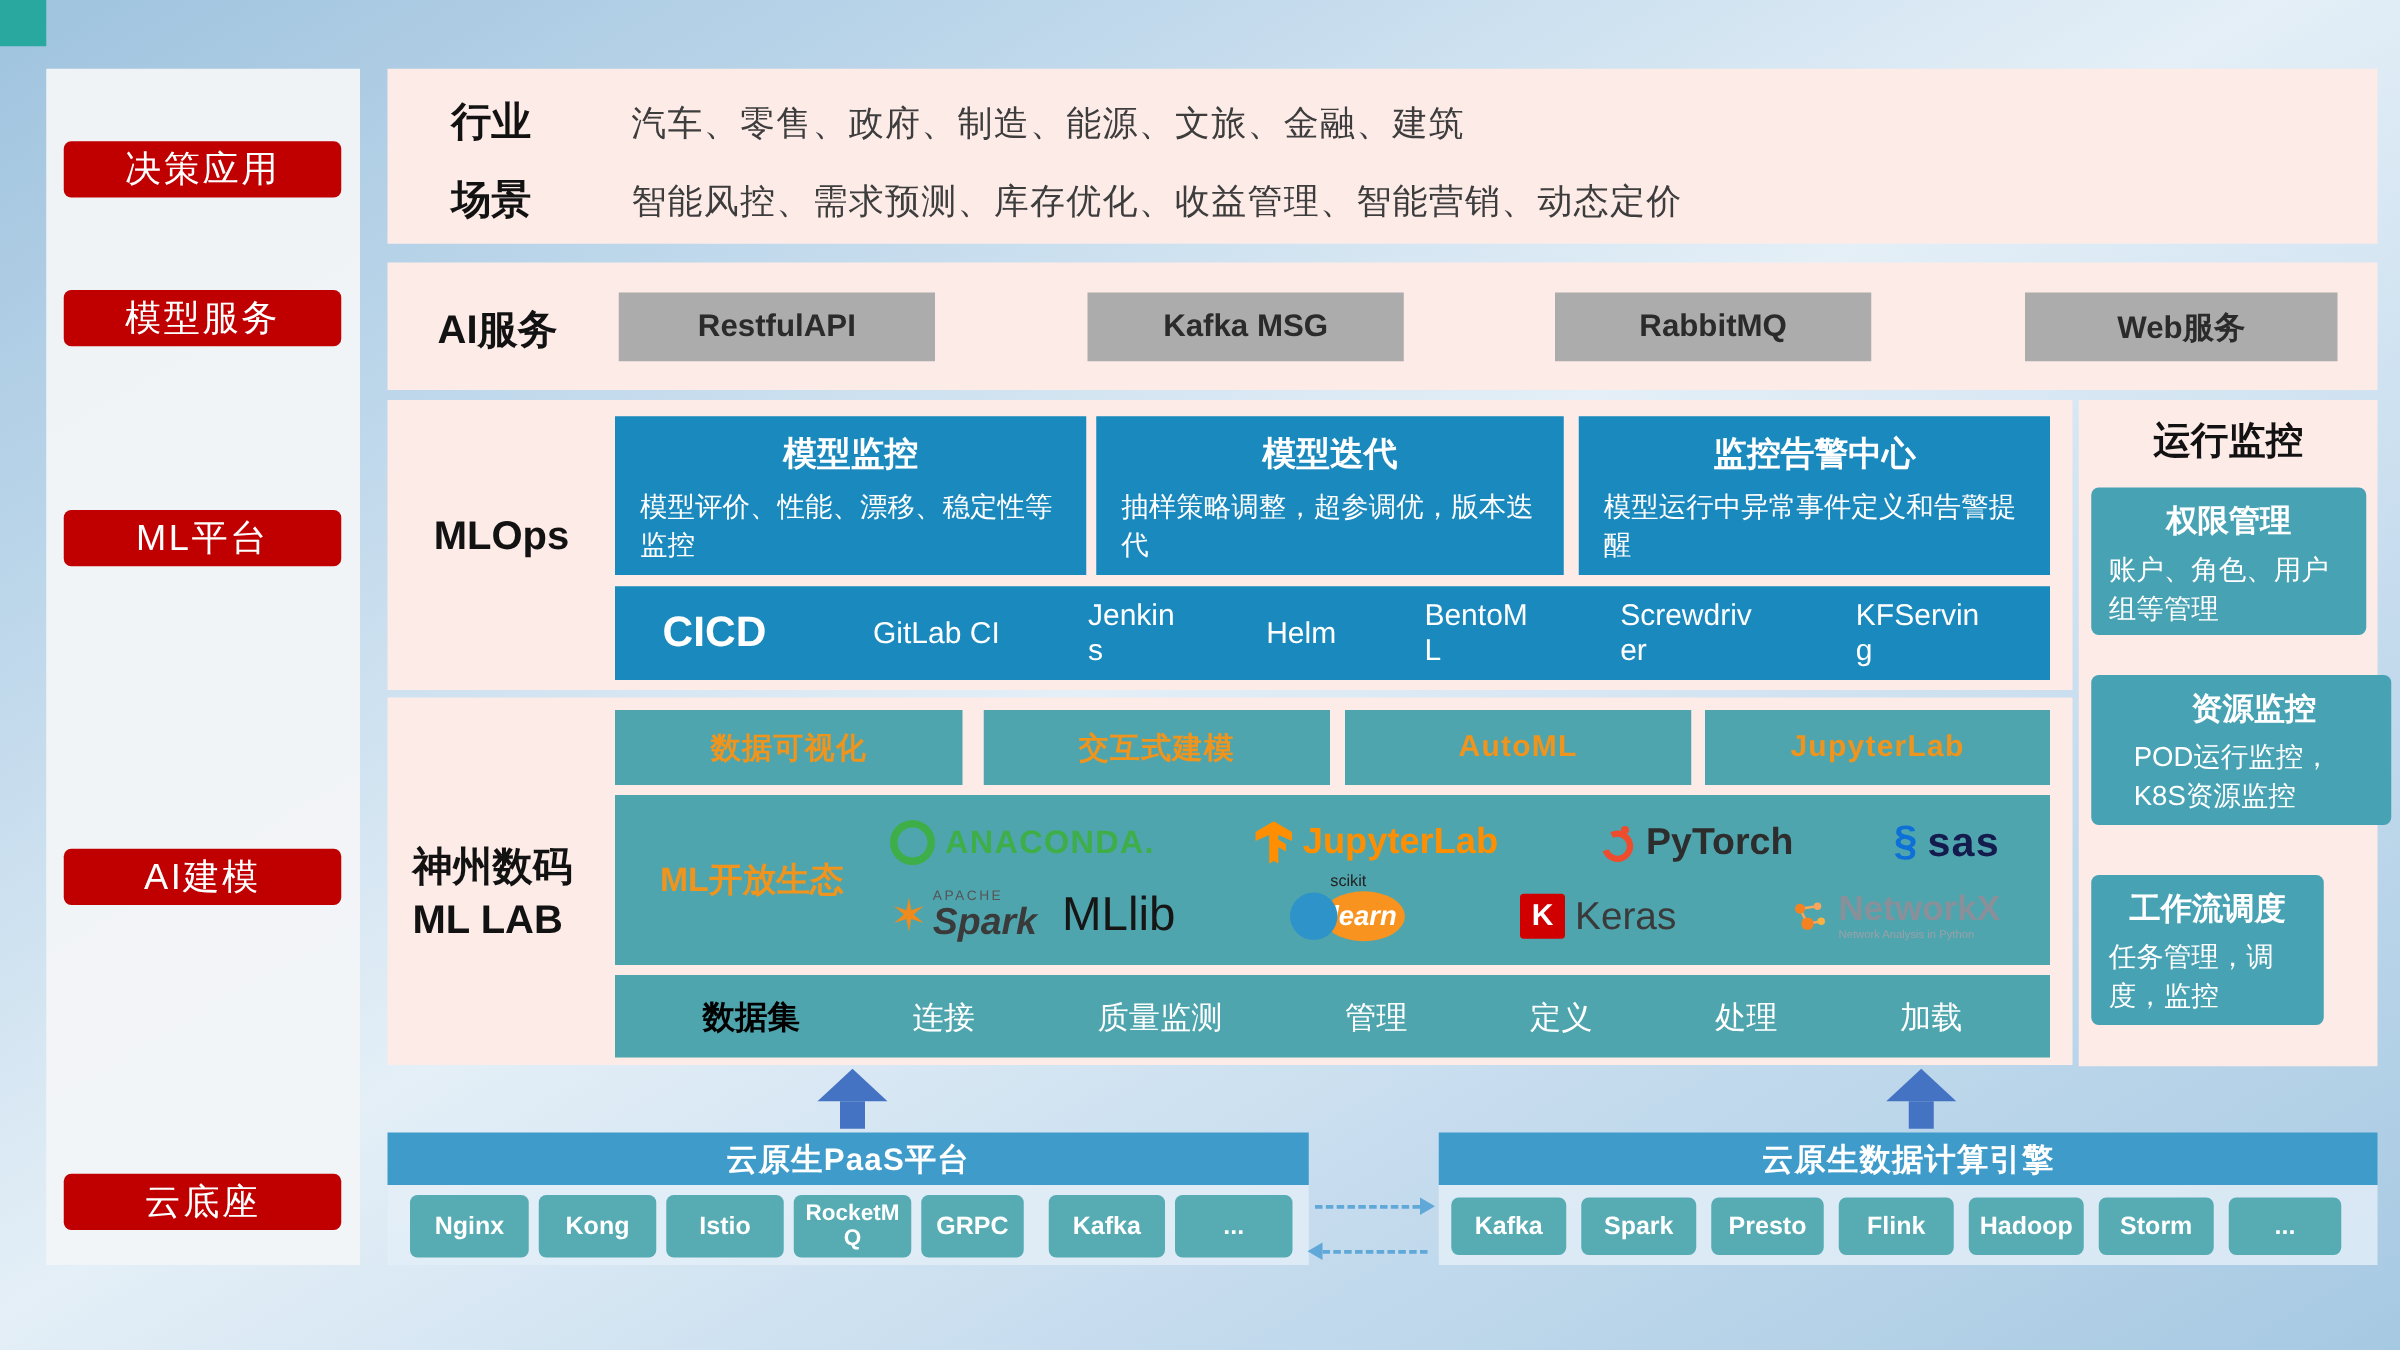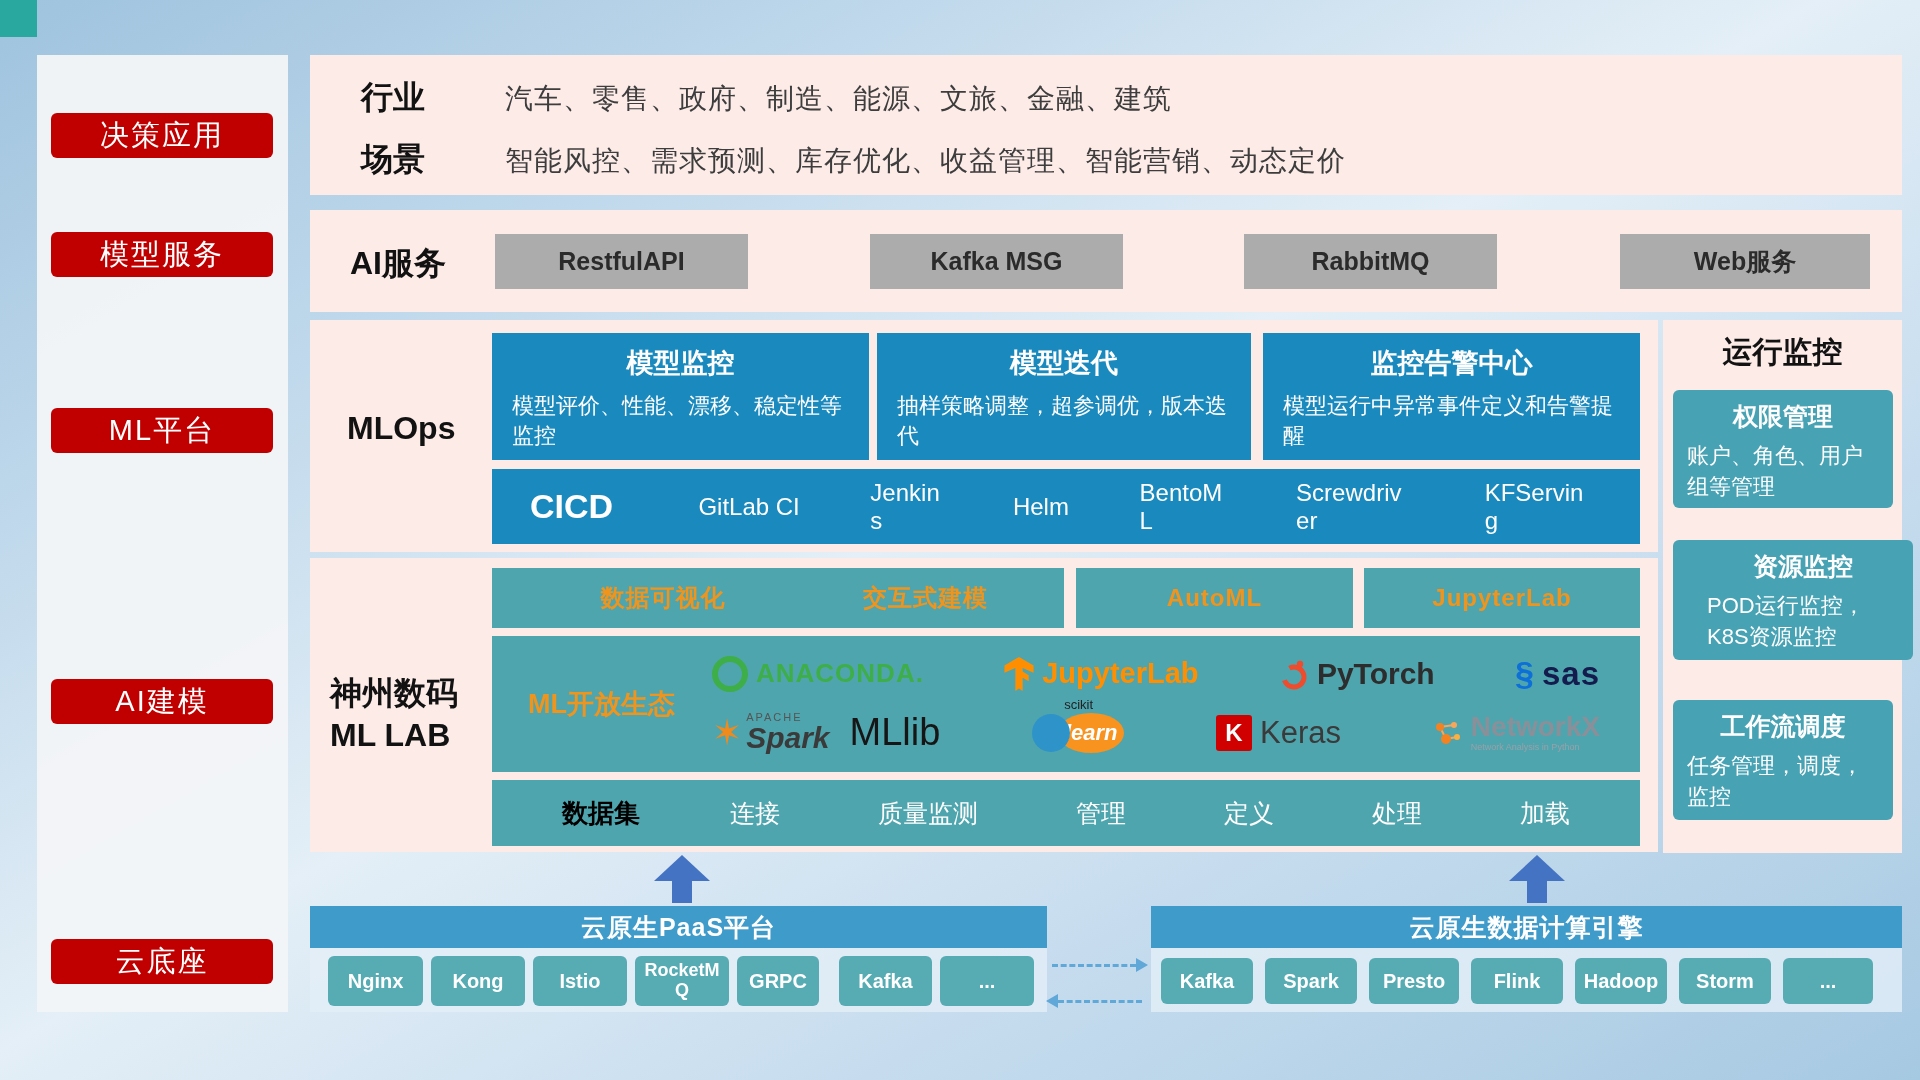--- a/index.html
+++ b/index.html
@@ -138,21 +138,21 @@
       <div class="cicd-item w6">KFServing</div>
     </div>
   </div>
 
   <div class="abs pink" style="left:310px;top:558px;width:1348px;height:294px;"></div>
   <div class="abs sec-label" style="left:330px;top:672px;line-height:42px;">
     <div>神州数码</div>
     <div>ML LAB</div>
   </div>
 
-  <div class="abs teal-btn" style="left:492px;top:568px;width:278px;height:60px;padding-left:32px;">数据可视化</div>
+  <div class="abs teal-btn" style="left:492px;top:568px;width:278px;height:60px;">数据可视化</div>
   <div class="abs teal-btn" style="left:787px;top:568px;width:277px;height:60px;">交互式建模</div>
   <div class="abs teal-btn" style="left:1076px;top:568px;width:277px;height:60px;">AutoML</div>
   <div class="abs teal-btn" style="left:1364px;top:568px;width:276px;height:60px;">JupyterLab</div>
 
   <div class="abs eco-box" style="left:492px;top:636px;width:1148px;height:136px;">
     <div class="eco-label">ML开放生态</div>
     <div class="eco-rows">
       <div class="eco-row">
         <span class="logo">
           <span class="ana-ring"></span>
@@ -230,21 +230,21 @@
   <div class="abs pink" style="left:1663px;top:320px;width:239px;height:533px;"></div>
   <div class="abs mon-title" style="left:1663px;top:332px;width:239px;">运行监控</div>
   <div class="abs mon-card" style="left:1673px;top:390px;width:220px;height:118px;">
     <div class="title">权限管理</div>
     <div class="desc">账户、角色、用户组等管理</div>
   </div>
   <div class="abs mon-card" style="left:1673px;top:540px;width:220px;height:120px;padding-left:20px;">
     <div class="title">资源监控</div>
     <div class="desc">POD运行监控，K8S资源监控</div>
   </div>
-  <div class="abs mon-card" style="left:1673px;top:700px;width:220px;height:120px;">
+  <div class="abs mon-card" style="left:1673px;top:700px;width:186px;height:120px;">
     <div class="title">工作流调度</div>
     <div class="desc">任务管理，调度，监控</div>
   </div>
 
   <div class="abs up-arrow" style="left:654px;top:855px;">
     <div class="head"></div>
       <div class="stem"></div>
   </div>
   <div class="abs up-arrow" style="left:1509px;top:855px;">
     <div class="head"></div>

